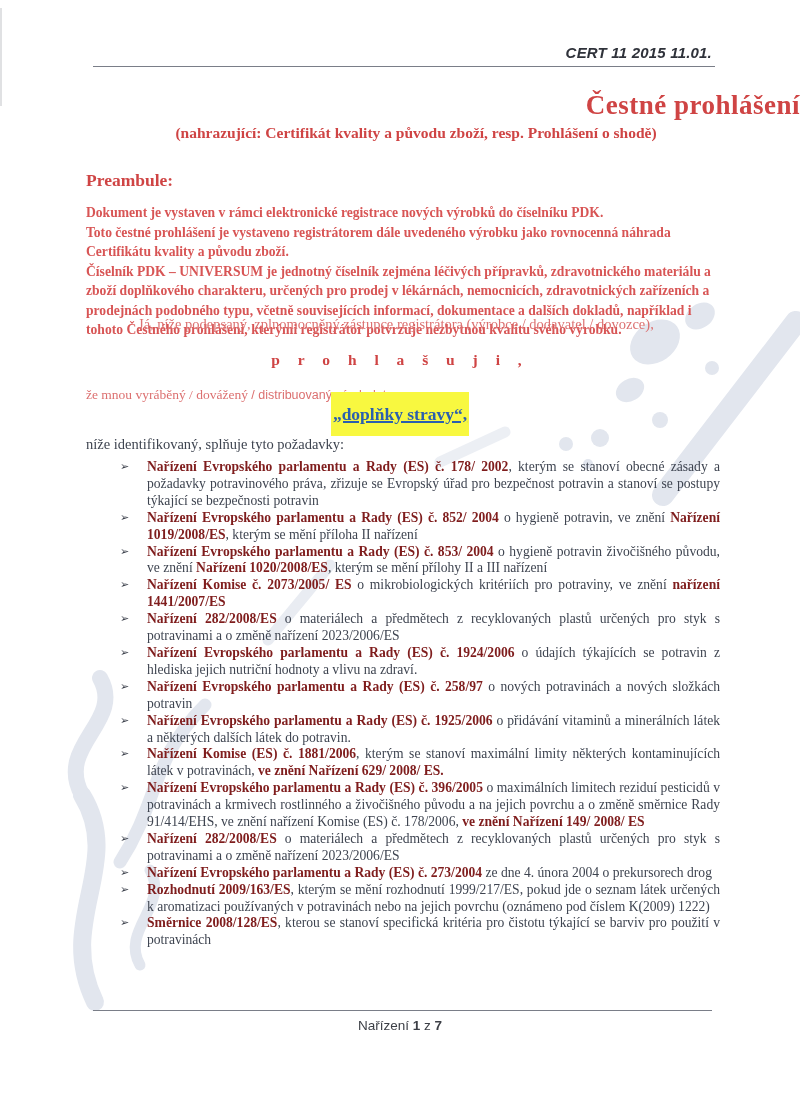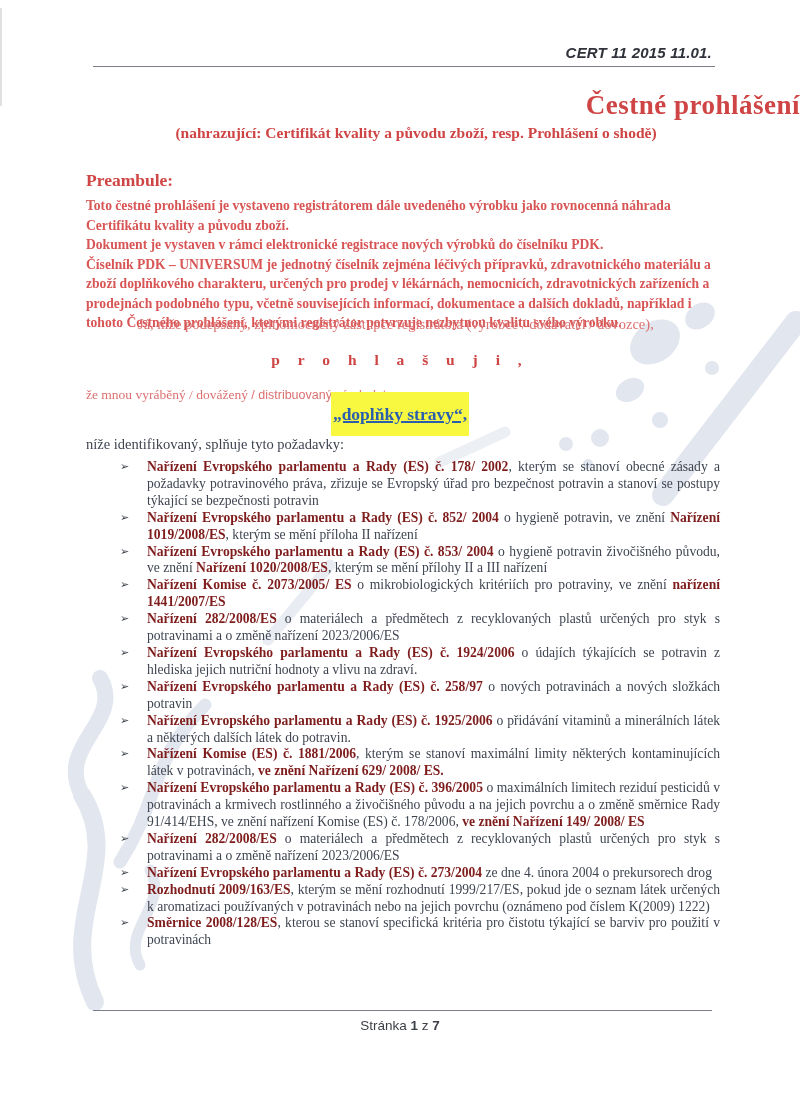--- a/index.html
+++ b/index.html
@@ -26,21 +26,21 @@
   }
   .header-rule{position:absolute;top:66px;left:93px;right:85px;border-top:1.6px solid var(--rule_gray,#7a7e88);}
 
   
   .title-block{position:absolute;top:90px;left:0;right:0;text-align:center;color:var(--accent_red,#cf4444);}
   .doc-title{margin:0;font-size:27px;font-weight:bold;letter-spacing:.5px;text-align:right;}
   .doc-subtitle{margin-top:3px;font-size:15.5px;font-weight:bold;padding-left:32px;}
 
   
   .preamble{position:absolute;top:170px;left:86px;right:80px;color:var(--accent_red,#cf4444);}
-  .preamble-heading{font-size:17.5px;font-weight:bold;margin-bottom:5px;}
+  .preamble-heading{font-size:17.5px;font-weight:bold;margin-bottom:12px;}
   .preamble-par{font-size:13.6px;font-weight:bold;line-height:19.5px;color:var(--soft_red2,#d85555);text-align:left;}
 
   
   .decl-intro{position:absolute;top:316px;left:138px;font-size:14.5px;color:var(--soft_red,#dc7070);}
   .decl-word{position:absolute;top:351px;left:0;right:0;text-align:center;
     font-size:15.5px;font-weight:bold;letter-spacing:7px;color:var(--accent_red,#cf4444);}
   .product-line{position:absolute;top:387px;left:86px;font-size:13.5px;color:var(--soft_red,#dc7070);}
   .product-line .sans-part{font-family:"Liberation Sans", sans-serif;font-size:12.5px;}
   .product-type{position:absolute;top:404px;left:0;right:0;text-align:center;}
   .product-type .hl{
@@ -113,22 +113,22 @@
     <div class="header-rule"></div>
 
     <div class="title-block">
       <h1 class="doc-title">Čestné prohlášení</h1>
       <div class="doc-subtitle">(nahrazující: Certifikát kvality a původu zboží, resp. Prohlášení o shodě)</div>
     </div>
 
     <div class="preamble">
       <div class="preamble-heading">Preambule:</div>
       <div class="preamble-paragraphs">
+          <div class="preamble-par">Dokument je vystaven v rámci elektronické registrace nových výrobků do číselníku PDK.</div>
           <div class="preamble-par">Toto čestné prohlášení je vystaveno registrátorem dále uvedeného výrobku jako rovnocenná náhrada Certifikátu kvality a původu zboží.</div>
-          <div class="preamble-par">Dokument je vystaven v rámci elektronické registrace nových výrobků do číselníku PDK.</div>
           <div class="preamble-par">Číselník PDK – UNIVERSUM je jednotný číselník zejména léčivých přípravků, zdravotnického materiálu a zboží doplňkového charakteru, určených pro prodej v lékárnách, nemocnicích, zdravotnických zařízeních a prodejnách podobného typu, včetně souvisejících informací, dokumentace a dalších dokladů, například i tohoto Čestného prohlášení, kterými registrátor potvrzuje nezbytnou kvalitu svého výrobku.</div>
         </div>
     </div>
 
     <div class="decl-intro">Já, níže podepsaný, zplnomocněný zástupce registrátora (výrobce / dodavatel / dovozce),</div>
     <div class="decl-word">p r o h l a š u j i ,</div>
 
     <div class="product-line"><span>že mnou vyráběný / dovážený </span><span class="sans-part">/ distribuovaný výrobek typu:</span></div>
 
     <div class="product-type">
@@ -191,19 +191,19 @@
           <div class="li-body"><b>Rozhodnutí 2009/163/ES</b><span>, kterým se mění rozhodnutí 1999/217/ES, pokud jde o seznam látek určených k aromatizaci používaných v potravinách nebo na jejich povrchu (oznámeno pod číslem K(2009) 1222)</span></div>
         </li>
         <li>
           <span class="marker">➢</span>
           <div class="li-body"><b>Směrnice 2008/128/ES</b><span>, kterou se stanoví specifická kritéria pro čistotu týkající se barviv pro použití v potravinách</span></div>
         </li>
       </ul>
 
     <div class="footer-rule"></div>
     <div class="footer-text">
-      <span>Stránka</span>
+      <span>Nařízení</span>
       <b>1</b>
       <span>z</span>
       <b>7</b>
     </div>
   </div>
 </div>
 
 </body></html>

